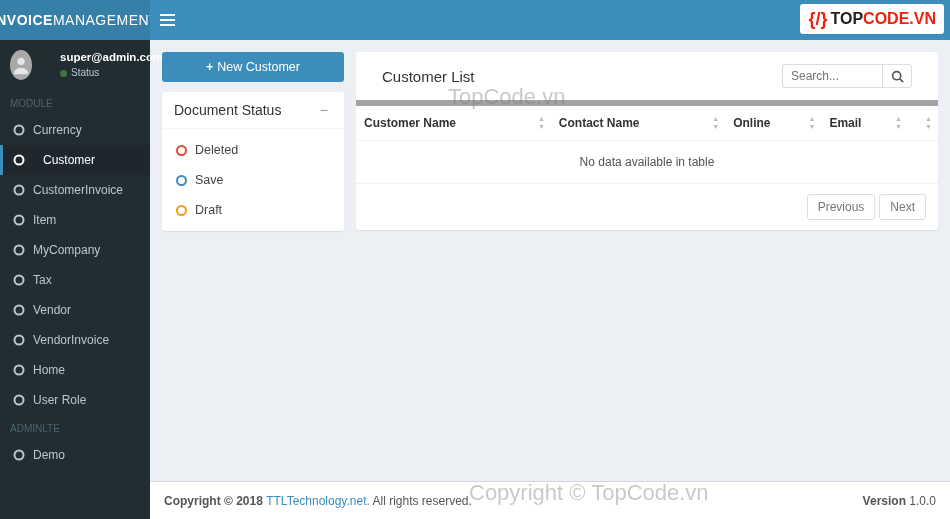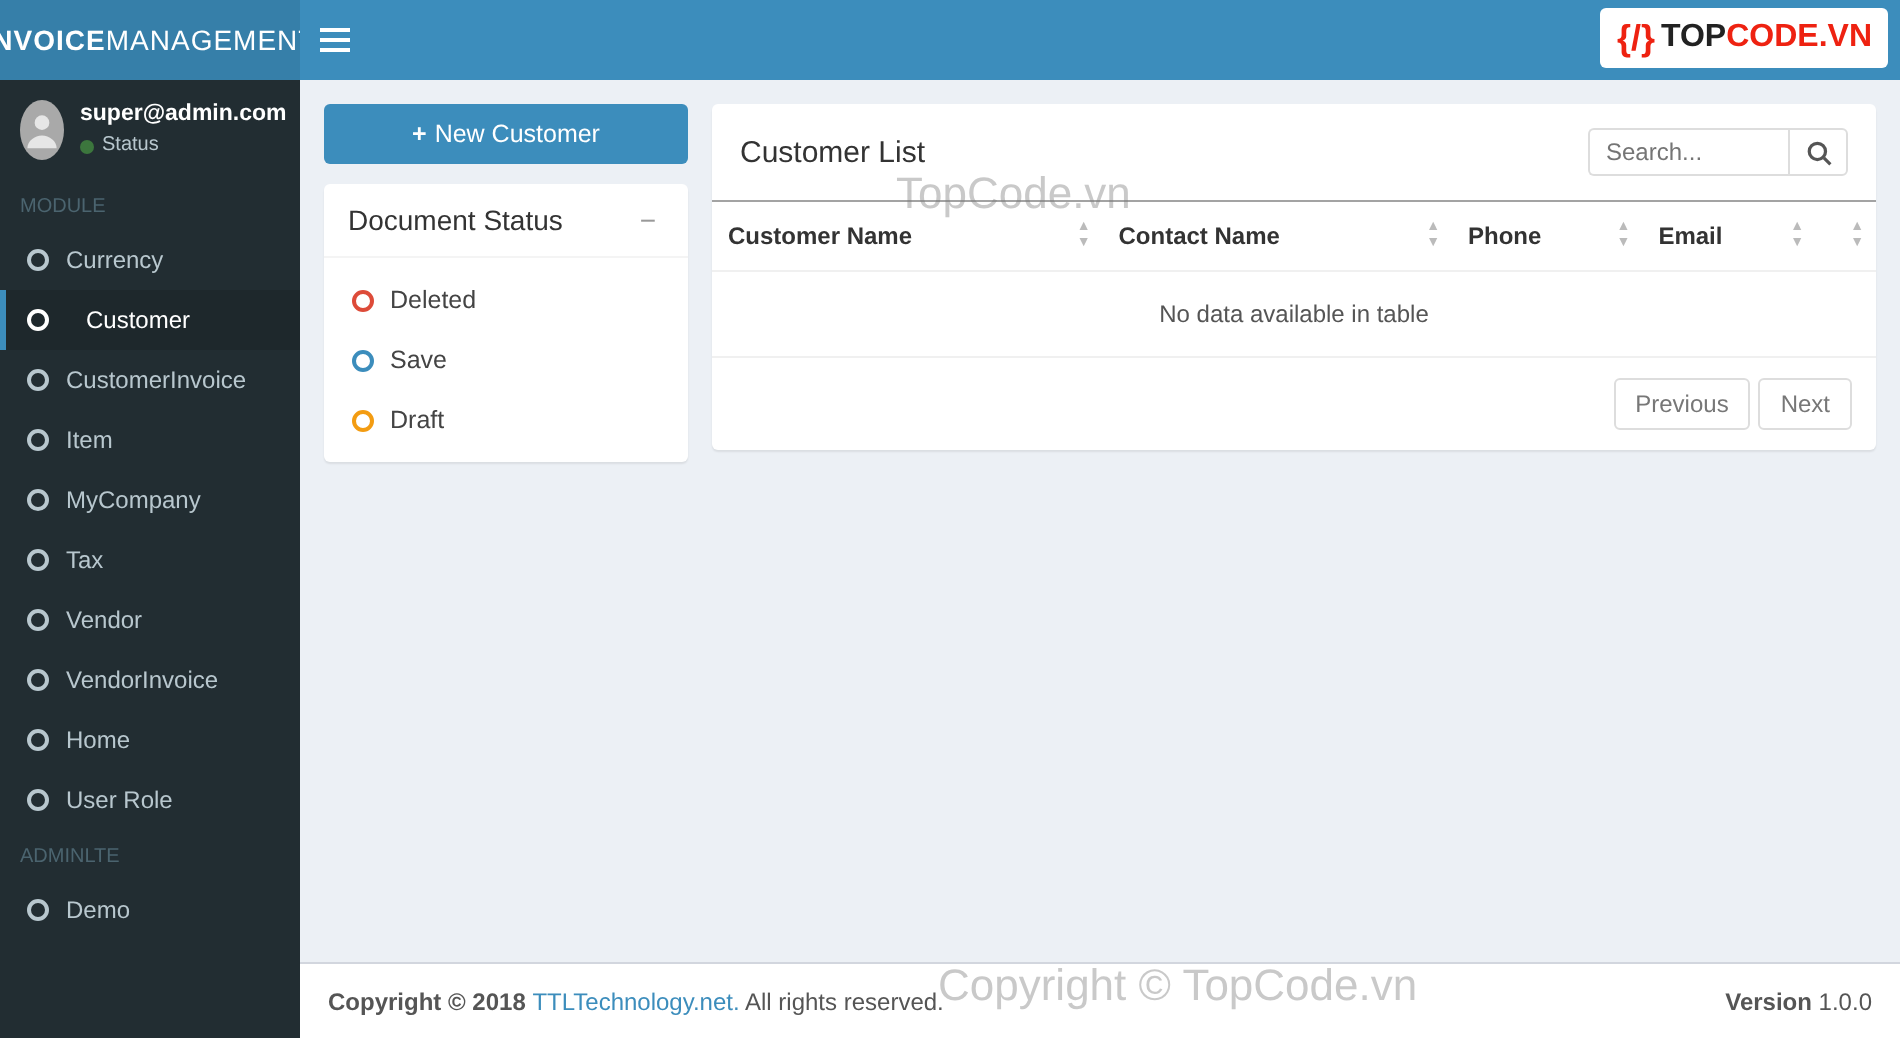--- a/index.html
+++ b/index.html
@@ -13,21 +13,21 @@
 .top-logo .brace { color: #e21; font-size: 18px; font-weight: 900; }
 .top-logo .t1 { color: #222; font-size: 16px; }
 .top-logo .t2 { color: #e21; font-size: 16px; }
 
 .layout { display: flex; height: 479px; }
 
 .sidebar { width: 150px; background: #222d32; color: #b8c7ce; font-size: 12px; display: flex; flex-direction: column; }
 .user-panel { display: flex; align-items: center; gap: 8px; padding: 10px 8px 10px 10px; }
 .avatar { width: 30px; height: 30px; border-radius: 50%; background: #a9a9a9; display: flex; align-items: center; justify-content: center; }
 .avatar svg { width: 22px; height: 22px; fill: #e6e6e6; }
-.user-info { line-height: 14px; }
+.user-info { line-height: 14px; margin-left: 20px; }
 .user-name { color: #fff; font-size: 11.5px; font-weight: 600; }
 .user-status { font-size: 10px; display: flex; align-items: center; gap: 4px; margin-top: 2px; }
 .dot-online { width: 7px; height: 7px; border-radius: 50%; background: #3c763d; display: inline-block; }
 
 .nav-header { color: #4b646f; font-size: 10px; padding: 8px 10px 6px; text-transform: uppercase; }
 .nav-item { display: flex; align-items: center; gap: 8px; padding: 8px 10px; cursor: pointer; color: #b8c7ce; border-left: 3px solid transparent; }
 .nav-item.active { background: #1e282c; color: #fff; border-left-color: #3c8dbc; gap: 18px; }
 .nav-icon { width: 12px; height: 12px; flex-shrink: 0; }
 .nav-icon svg { width: 12px; height: 12px; stroke: currentColor; fill: none; stroke-width: 2; }
 
@@ -40,21 +40,21 @@
 
 .box { background: #fff; border-radius: 3px; box-shadow: 0 1px 1px rgba(0,0,0,.08); }
 .box-header { padding: 10px 12px; display: flex; justify-content: space-between; align-items: center; border-bottom: 1px solid #f4f4f4; }
 .box-title { font-size: 14px; color: #333; }
 .collapse-btn { color: #999; cursor: pointer; width: 16px; text-align: center; font-size: 14px; }
 .box-body { padding: 6px 0; }
 .status-item { display: flex; align-items: center; gap: 8px; padding: 8px 14px; font-size: 12.5px; color: #444; cursor: pointer; }
 .status-ring { width: 11px; height: 11px; border-radius: 50%; border: 2px solid; display: inline-block; }
 
 .col-right { flex: 1; }
-.panel-header { padding: 12px 14px; display: flex; justify-content: space-between; align-items: center; border-bottom: 1px solid #a3a3a3; }
+.panel-header { padding: 12px 26px; display: flex; justify-content: space-between; align-items: center; border-bottom: 6px solid #a3a3a3; }
 .panel-title { font-size: 15px; color: #333; }
 .search-wrap { display: flex; align-items: stretch; }
 .search-input { border: 1px solid #ddd; border-right: none; border-radius: 3px 0 0 3px; padding: 4px 8px; font-size: 12px; width: 100px; outline: none; }
 .search-btn { border: 1px solid #ddd; background: #fff; border-radius: 0 3px 3px 0; width: 30px; cursor: pointer; display: flex; align-items: center; justify-content: center; }
 .search-btn svg { width: 13px; height: 13px; stroke: #555; fill: none; stroke-width: 2; }
 
 .table { width: 100%; border-collapse: collapse; font-size: 12px; }
 .table th { text-align: left; padding: 10px 8px; border-bottom: 1px solid #f0f0f0; font-weight: 700; color: #333; position: relative; }
 .sort-ic { position: absolute; right: 6px; top: 50%; transform: translateY(-50%); color: #bbb; font-size: 11px; line-height: 8px; }
 .sort-ic::before { content: "▲"; display: block; font-size: 7px; }
@@ -228,21 +228,21 @@
                     <path d="M11 11l4 4"></path>
                   </svg>
               </button>
             </div>
           </div>
           <table class="table">
             <thead>
                 <tr id="thead-row">
                   <th><span>Customer Name</span><span class="sort-ic"></span></th>
                   <th><span>Contact Name</span><span class="sort-ic"></span></th>
-                  <th><span>Phone</span><span class="sort-ic"></span></th>
+                  <th><span>Online</span><span class="sort-ic"></span></th>
                   <th><span>Email</span><span class="sort-ic"></span></th>
                   <th style="width: 30px;"><span></span><span class="sort-ic"></span></th>
                 </tr>
               </thead>
             <tbody>
               <tr>
                   <td class="empty" colspan="5">No data available in table</td>
                 </tr>
             </tbody>
           </table>

